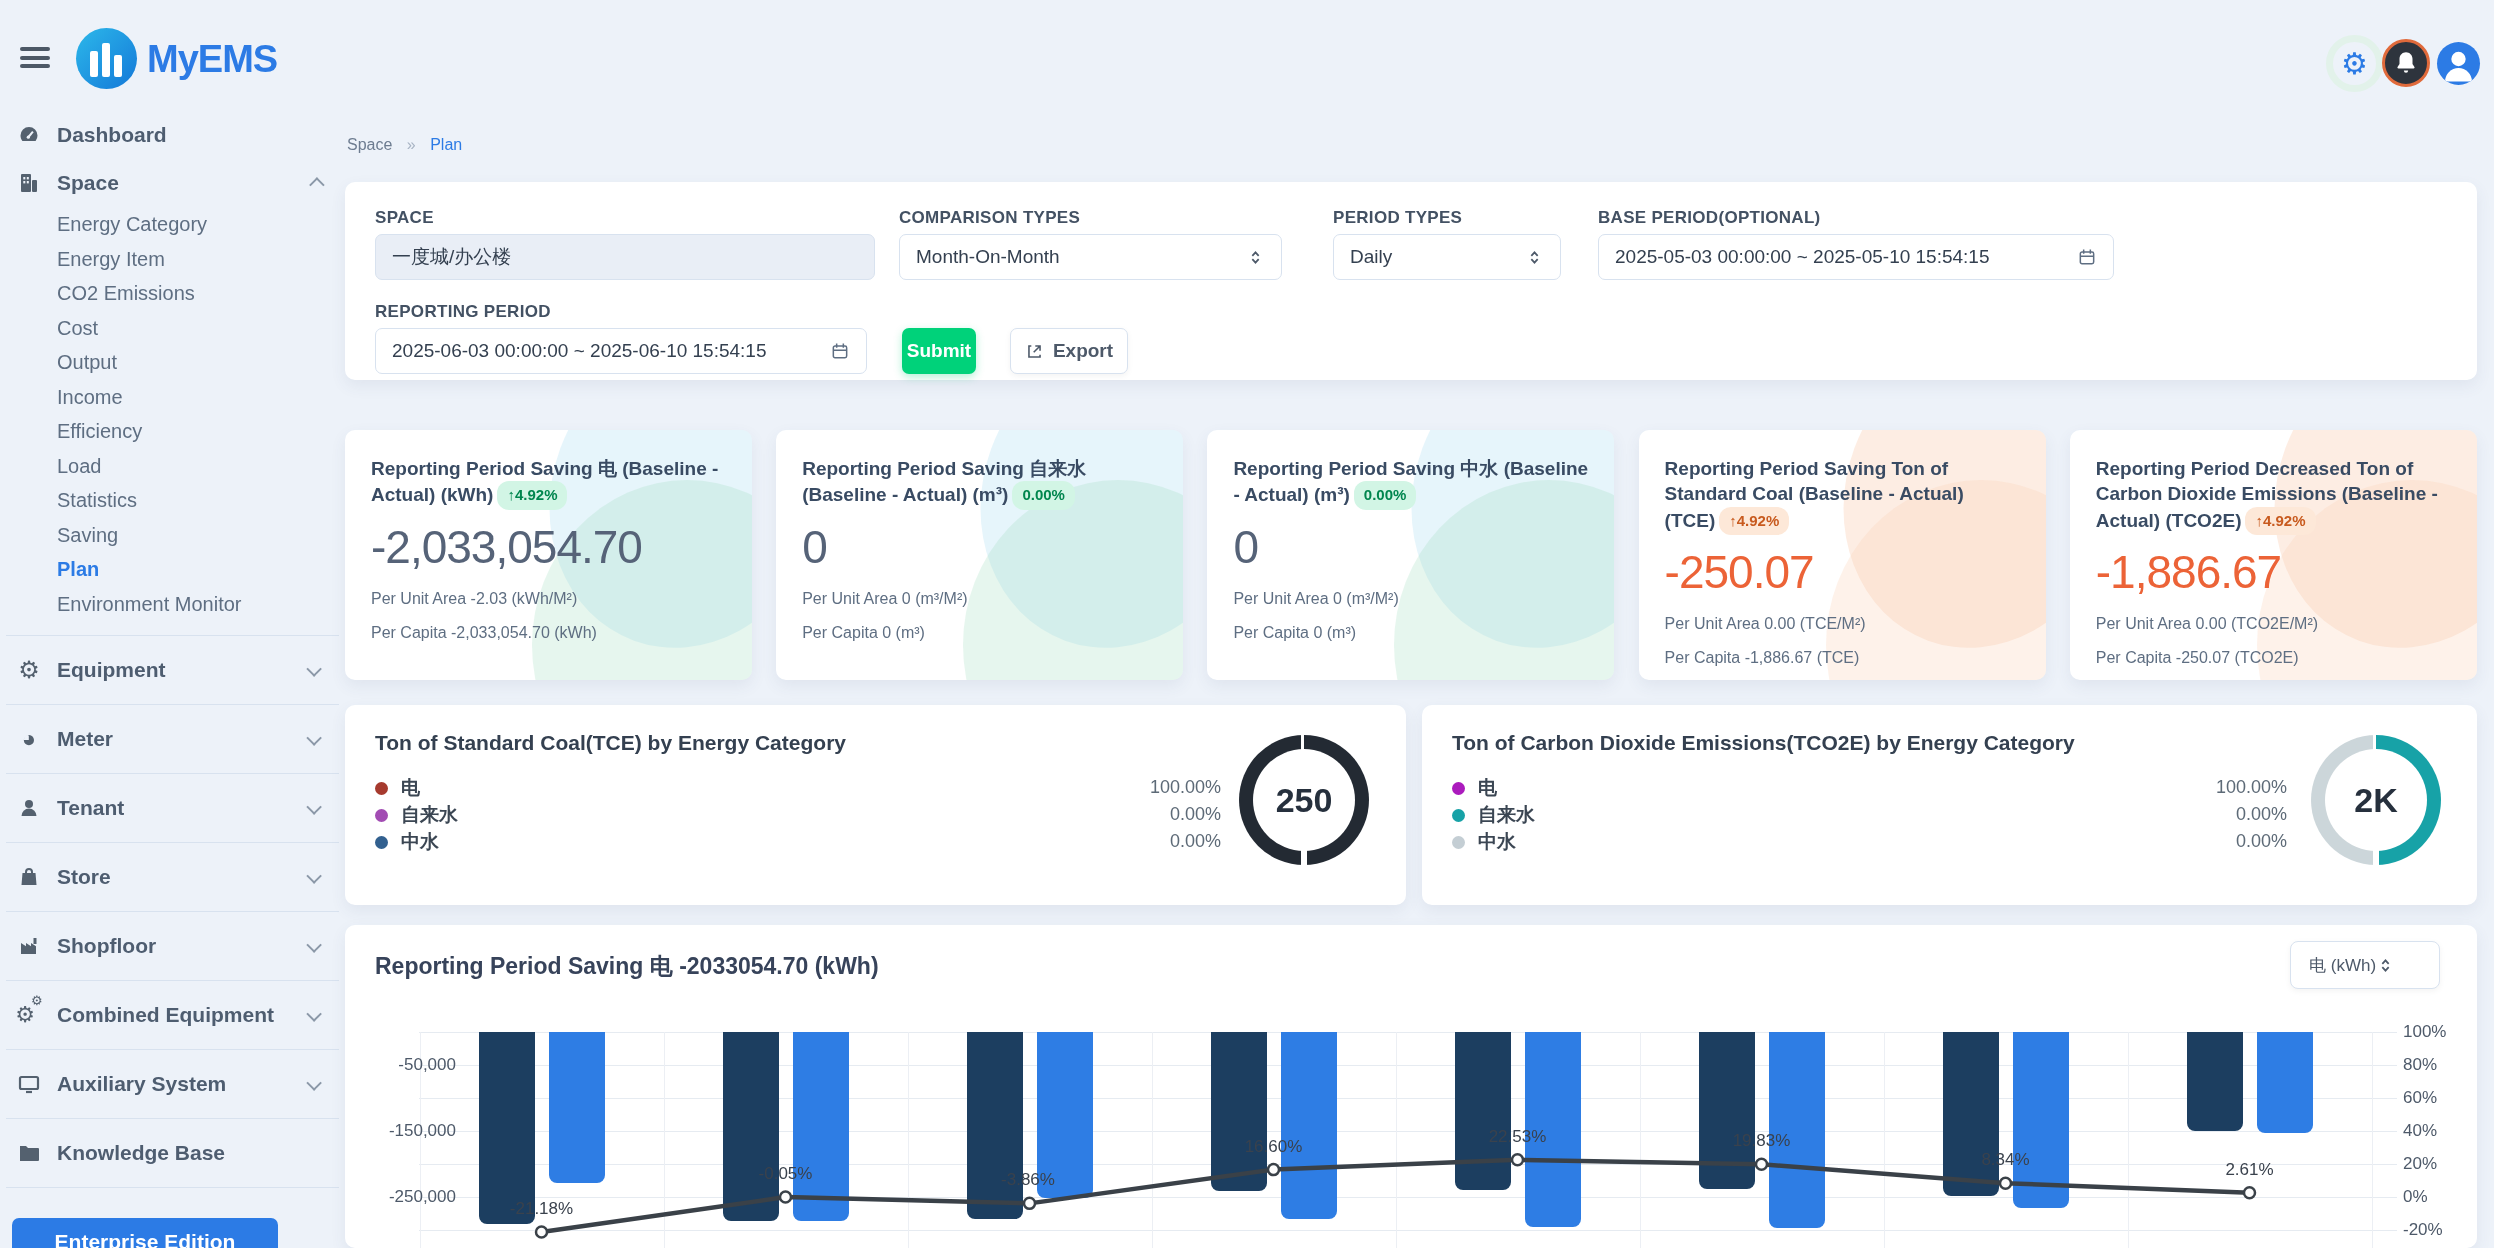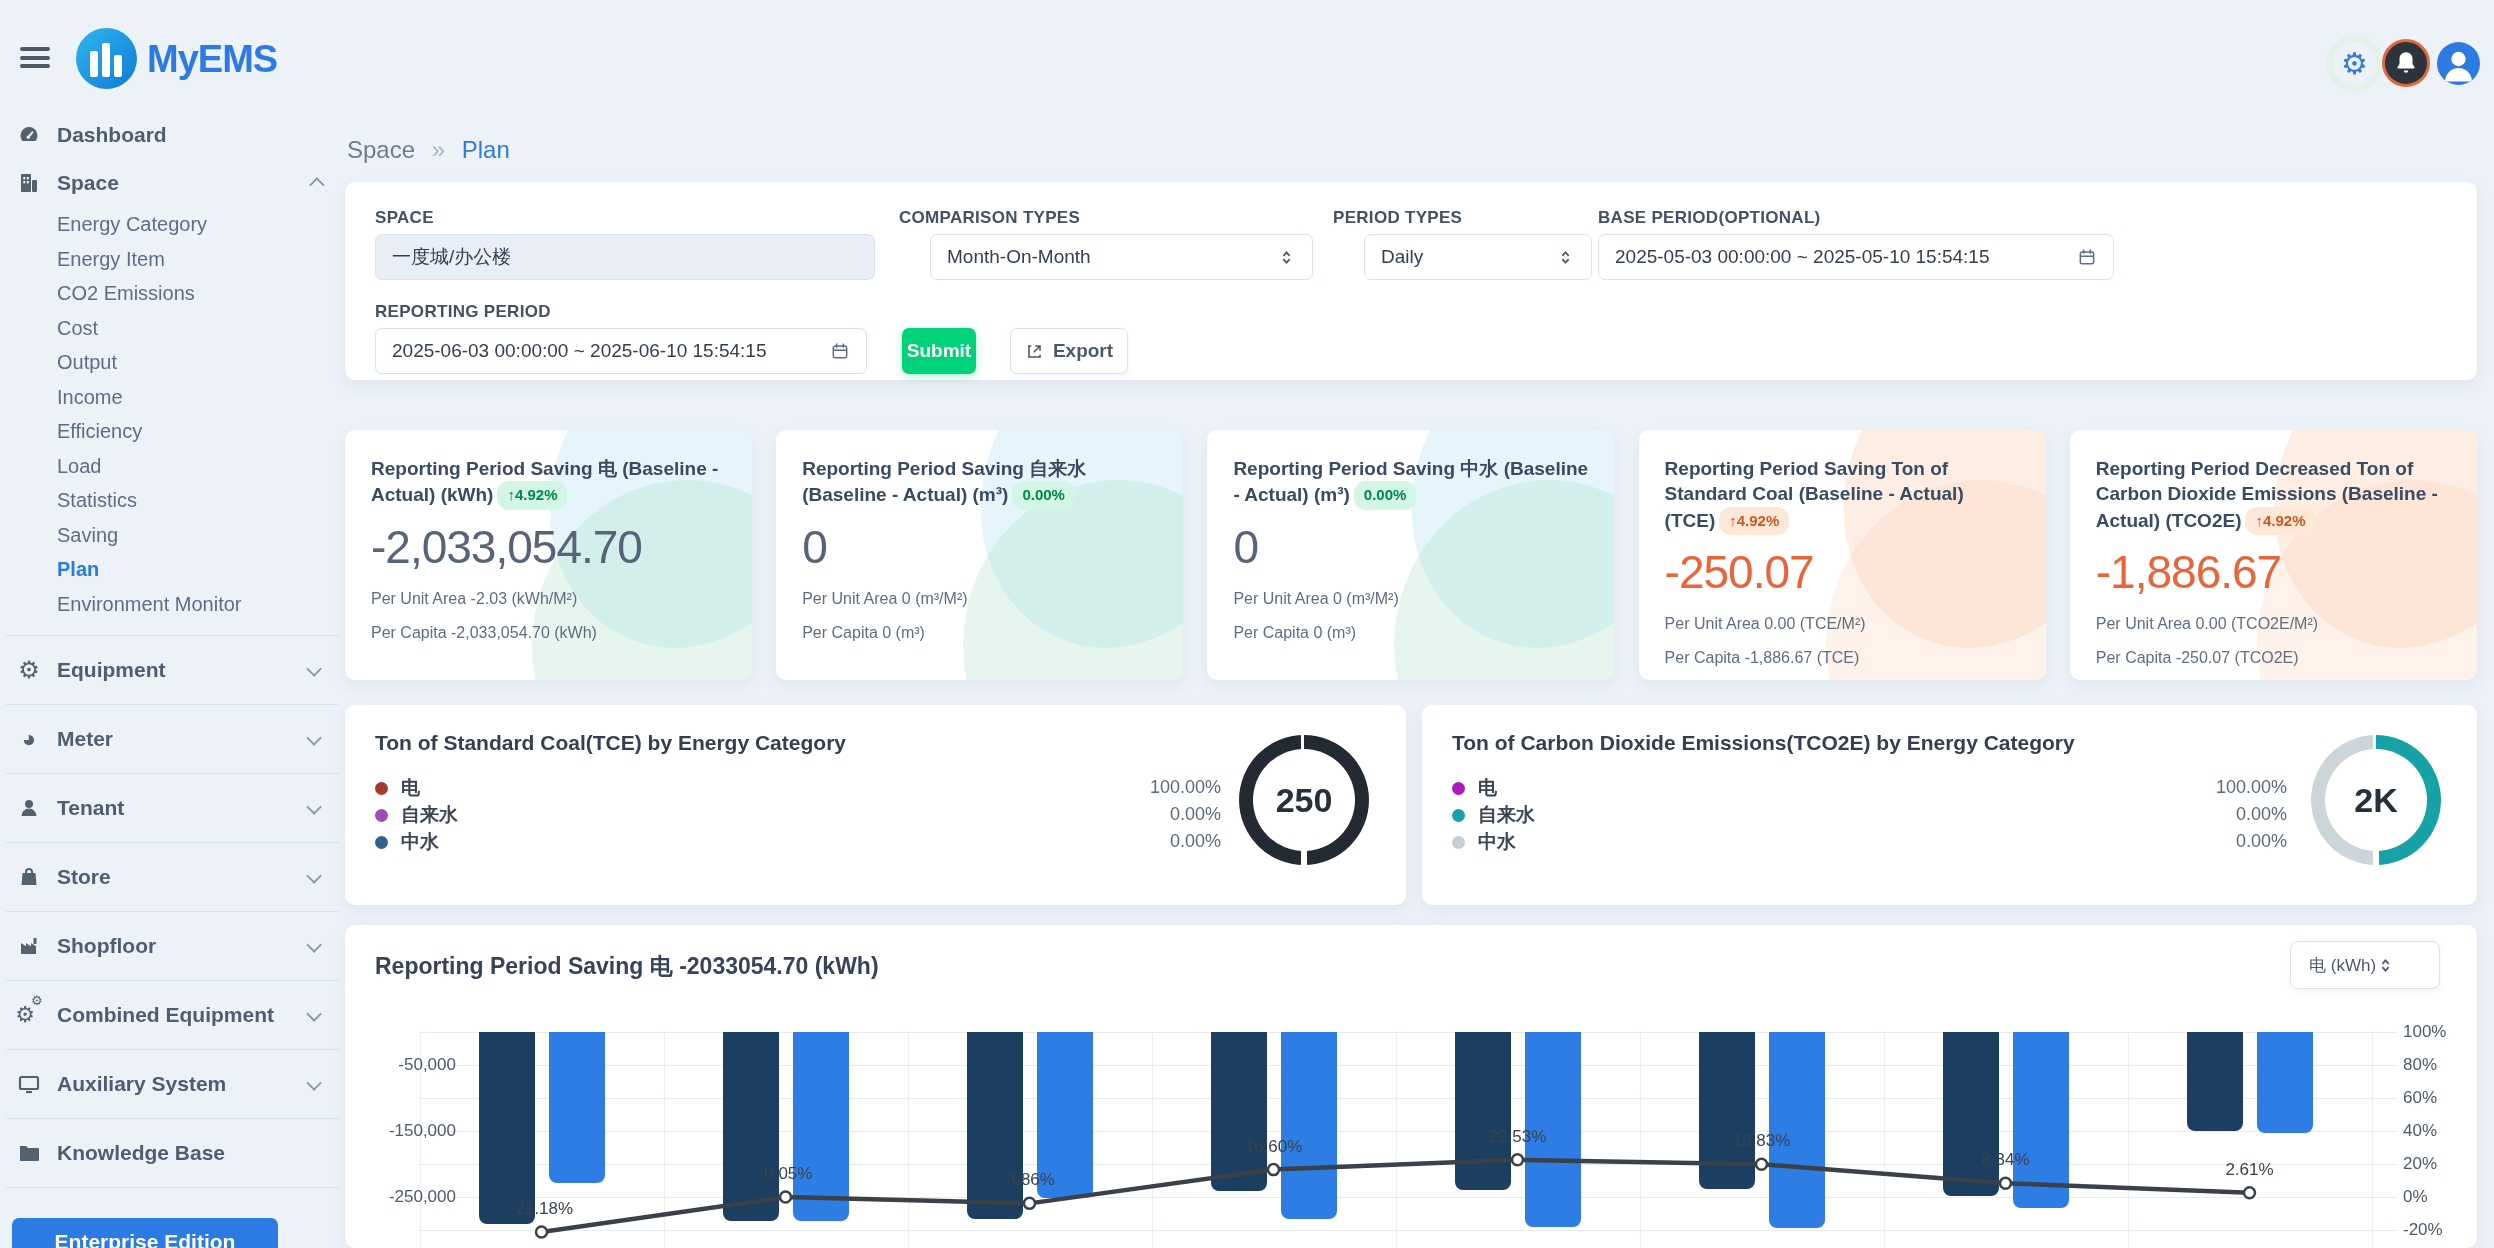--- a/index.html
+++ b/index.html
@@ -43,35 +43,35 @@
   .gear-btn { position:absolute; left:2326px; top:35px; width:57px; height:57px; border-radius:50%;
     border:7px solid #e2f2ea; display:flex; align-items:center; justify-content:center; cursor:pointer; background:transparent; }
   .gear-glyph { font-size:30px; color:#2c7be5; line-height:1; }
   .bell-btn { position:absolute; left:2382px; top:39px; width:48px; height:48px; border-radius:50%;
     background:#2e343d; border:3px solid #e06a3b; display:flex; align-items:center; justify-content:center; cursor:pointer; }
   .avatar-btn { position:absolute; left:2437px; top:42px; width:43px; height:43px; border-radius:50%;
     background:#2c7be5; display:flex; align-items:center; justify-content:center; overflow:hidden; cursor:pointer; }
 
   
   .main { position:absolute; left:345px; top:0; width:2132px; height:1248px; }
-  .breadcrumb { position:absolute; left:2px; top:136px; font-size:24px; }
+  .breadcrumb { position:absolute; left:2px; top:136px; font-size:16px; }
   .breadcrumb .bc-root { color:#6d7c90; }
   .breadcrumb .bc-sep { color:#a8b4c4; margin:0 10px; }
   .breadcrumb .bc-cur { color:#2c7be5; }
 
   .card { background:#fff; border-radius:10px; box-shadow:0 6px 16px rgba(70,80,110,.08); position:absolute; }
 
   
   .form-card { left:0; top:182px; width:2132px; height:198px; }
   .f-label { position:absolute; font-size:17px; font-weight:700; color:#435163; letter-spacing:.3px; }
   .f-input { position:absolute; height:46px; border:1px solid #d8e2ef; border-radius:7px; background:#fff;
     font-size:19px; color:#344050; display:flex; align-items:center; padding:0 16px; }
   .f-input.readonly { background:#e9eef6; }
   .f-input .cal { margin-left:auto; color:#5e6e82; display:flex; }
-  .f-select { justify-content:space-between; cursor:pointer;margin-left:31px; }
+  .f-select { justify-content:space-between; cursor:pointer; }
   .submit-btn { position:absolute; left:557px; top:146px; width:74px; height:46px; background:#00d27a;
     border:none; border-radius:7px; color:#fff; font-size:19px; font-weight:700; font-family:inherit; cursor:pointer;
     box-shadow:0 3px 8px rgba(0,210,122,.3); }
   .export-btn { position:absolute; left:665px; top:146px; width:118px; height:46px; background:#fff;
     border:1px solid #d8e2ef; border-radius:7px; color:#4d5969; font-size:19px; font-weight:600; font-family:inherit;
     display:flex; align-items:center; justify-content:center; gap:9px; cursor:pointer;
     box-shadow:0 2px 6px rgba(0,0,0,.05); }
 
   
   .m-card { top:430px; width:407px; height:250px; overflow:hidden; }

